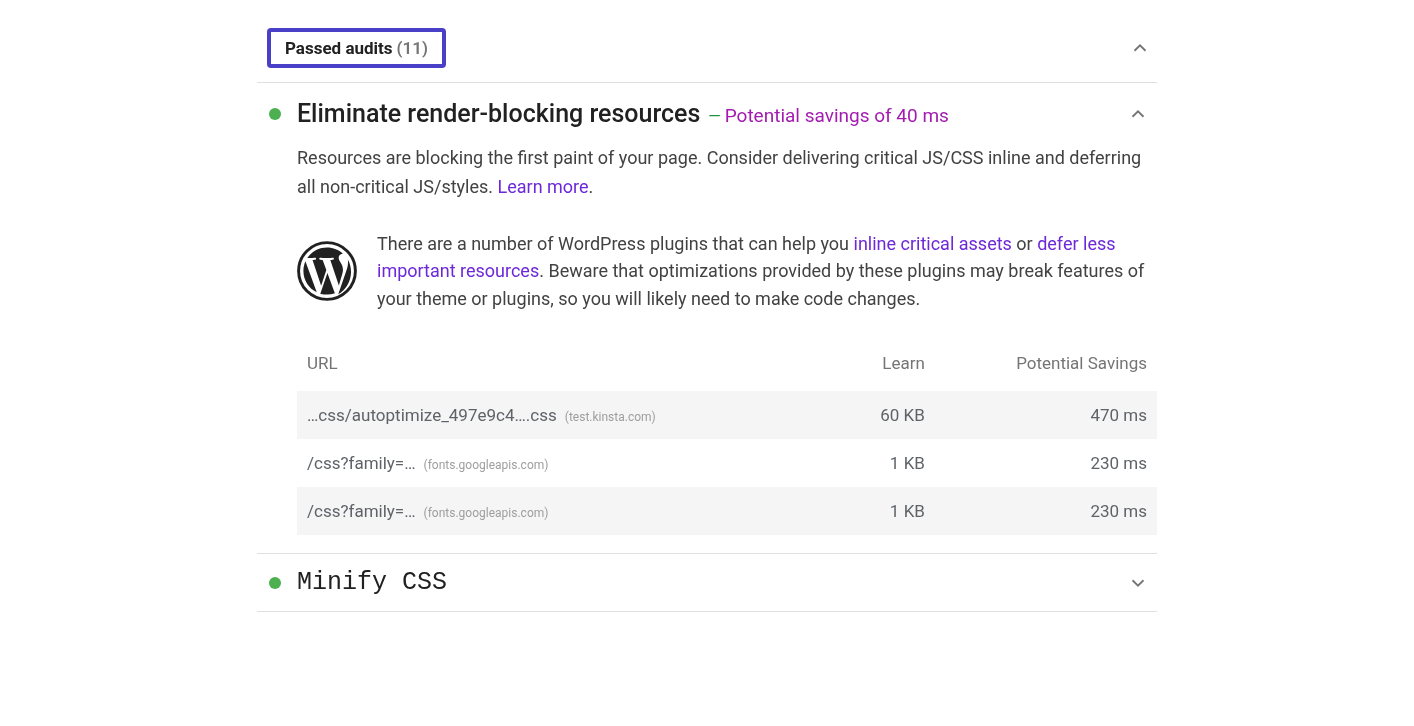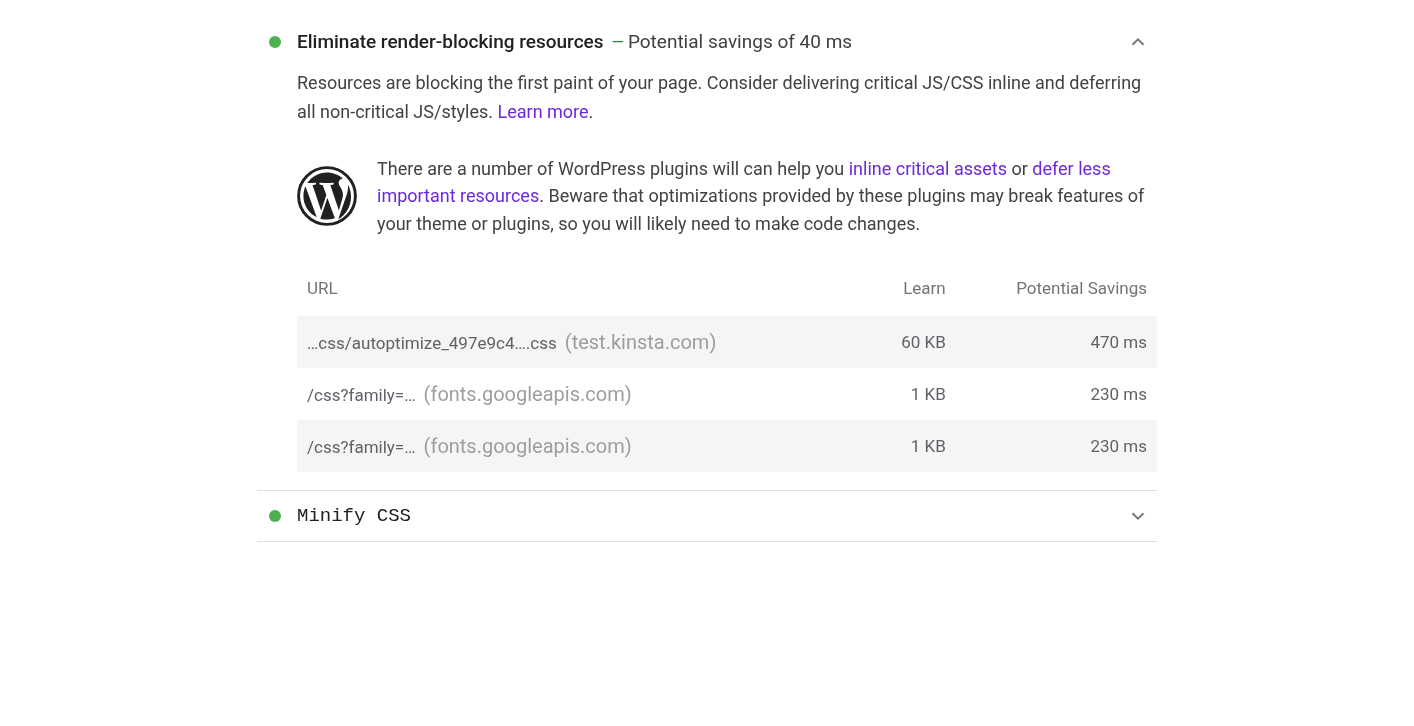--- a/index.html
+++ b/index.html
@@ -8,46 +8,57 @@
     .section-header { display: flex; align-items: center; justify-content: space-between; padding: 14px 6px 14px 10px; border-bottom: 1px solid #e0e0e0; cursor: pointer; }
     .section-title { font-size: 17px; font-weight: 700; color: #212121; }
     .section-count { color: #757575; font-weight: 600; }
     .highlight-box { border: 4px solid #4a3fc7; border-radius: 4px; display: inline-block; padding: 6px 14px 6px 14px; }
     .chevron { color: #757575; display: inline-flex; }
     .chevron svg { width: 22px; height: 22px; }
     .audit-item { border-bottom: 1px solid #e0e0e0; padding: 0; }
     .audit-header { display: flex; align-items: center; justify-content: space-between; padding: 16px 8px; cursor: pointer; }
     .audit-left { display: flex; align-items: center; gap: 16px; }
     .dot { width: 12px; height: 12px; border-radius: 50%; background: #4CAF50; flex-shrink: 0; margin-left: 4px; }
-    .audit-title { font-size: 19px; font-weight: 500; color: #212121; }
-    .savings { font-size: 19px; color: #404040; }
+    .audit-title { font-size: 25px; font-weight: 500; color: #212121; }
+    .savings { font-size: 19px; color: #a21caf; }
     .dash { color: #1e8e3e; }
     .audit-body { padding: 0 0 18px 40px; }
     .audit-desc { font-size: 18px; color: #424242; line-height: 1.6; margin-bottom: 28px; }
     .link { color: #6d28d9; text-decoration: none; cursor: pointer; }
     .wp-block { display: flex; gap: 20px; align-items: center; margin-bottom: 30px; }
     .wp-logo { width: 60px; height: 60px; flex-shrink: 0; }
     .wp-logo svg { width: 100%; height: 100%; }
     .wp-text { font-size: 18px; color: #424242; line-height: 1.55; }
     .table-wrap { }
     .tbl { width: 100%; border-collapse: collapse; font-size: 17px; }
     .tbl th { text-align: left; font-weight: 400; color: #757575; padding: 10px 10px 18px; }
     .tbl th.right { text-align: right; }
     .tbl td { padding: 14px 10px; color: #5f6368; }
     .tbl td.right { text-align: right; }
     .tbl tbody tr:nth-child(odd) { background: #f5f5f5; }
     .url-cell { color: #5f6368; }
-    .domain { color: #9e9e9e; margin-left: 8px; font-size: 20px;}
+    .domain { color: #9e9e9e; margin-left: 8px; font-size: 12px;}
     .audit-collapsed { padding: 14px 8px; display: flex; align-items: center; justify-content: space-between; font-family: Liberation Mono, monospace; }
   </style>
 </head>
 <body>
 
 <div class="container">
 
+  <div class="section-header">
+    <span class="highlight-box">
+      <span class="section-title">Passed audits</span>
+      <span class="section-title section-count">(11)</span>
+    </span>
+    <span class="chevron">
+      <svg viewBox="0 0 24 24" fill="none" stroke="#757575" stroke-width="2">
+          <polyline points="6 15 12 9 18 15"></polyline>
+        </svg>
+    </span>
+  </div>
 
   <div class="audit-item">
     <div class="audit-header">
       <div class="audit-left">
         <span class="dot"></span>
         <span>
           <span class="audit-title">Eliminate render-blocking resources</span>
           &nbsp;<span class="dash">—</span>
           <span class="savings">Potential savings of 40 ms</span>
         </span>
@@ -65,21 +76,21 @@
       </p>
 
       <div class="wp-block">
         <div class="wp-logo">
           <svg viewBox="0 0 122.52 122.52">
               <circle cx="61.26" cy="61.26" r="58" fill="none" stroke="#212121" stroke-width="6"></circle>
               <path fill="#212121" d="M13.1 61.3c0 19.1 11.1 35.6 27.2 43.4L17.2 41.6c-2.6 6-4.1 12.7-4.1 19.7zm80.7-2.4c0-6-2.1-10.1-4-13.3-2.4-4-4.7-7.3-4.7-11.3 0-4.4 3.4-8.5 8.1-8.5h.6c-8.6-7.9-20-12.7-32.6-12.7-16.9 0-31.7 8.7-40.3 21.8h3.1c5.1 0 12.9-.6 12.9-.6 2.6-.2 2.9 3.7.3 4 0 0-2.6.3-5.5.5l17.6 52.4 10.6-31.8-7.5-20.6c-2.6-.2-5.1-.5-5.1-.5-2.6-.2-2.3-4.2.3-4 0 0 8 .6 12.7.6 5.1 0 12.9-.6 12.9-.6 2.6-.2 2.9 3.7.3 4 0 0-2.6.3-5.5.5l17.5 52 4.8-16.1c2.1-6.7 3.5-11.4 3.5-15.8zm-31.7 6.6L47.6 107.5c4.3 1.3 8.9 2 13.7 2 5.7 0 11.1-1 16.2-2.8l-.4-.7zm41.7-27.5c.2 1.7.4 3.5.4 5.4 0 5.3-1 11.3-4 18.8l-16 46.3c15.6-9.1 26.1-26 26.1-45.4 0-9.1-2.3-17.7-6.5-25.1z"></path>
             </svg>
         </div>
         <p class="wp-text">
-          <span>There are a number of WordPress plugins will can help you </span><a class="link">inline critical assets</a><span> or </span><a class="link">defer less important resources</a><span>. Beware that optimizations provided by these plugins may break features of your theme or plugins, so you will likely need to make code changes.</span>
+          <span>There are a number of WordPress plugins that can help you </span><a class="link">inline critical assets</a><span> or </span><a class="link">defer less important resources</a><span>. Beware that optimizations provided by these plugins may break features of your theme or plugins, so you will likely need to make code changes.</span>
         </p>
       </div>
 
       <div class="table-wrap">
         <table class="tbl">
           <thead>
             <tr>
               <th>URL</th>
               <th class="right">Learn</th>
               <th class="right">Potential Savings</th>

